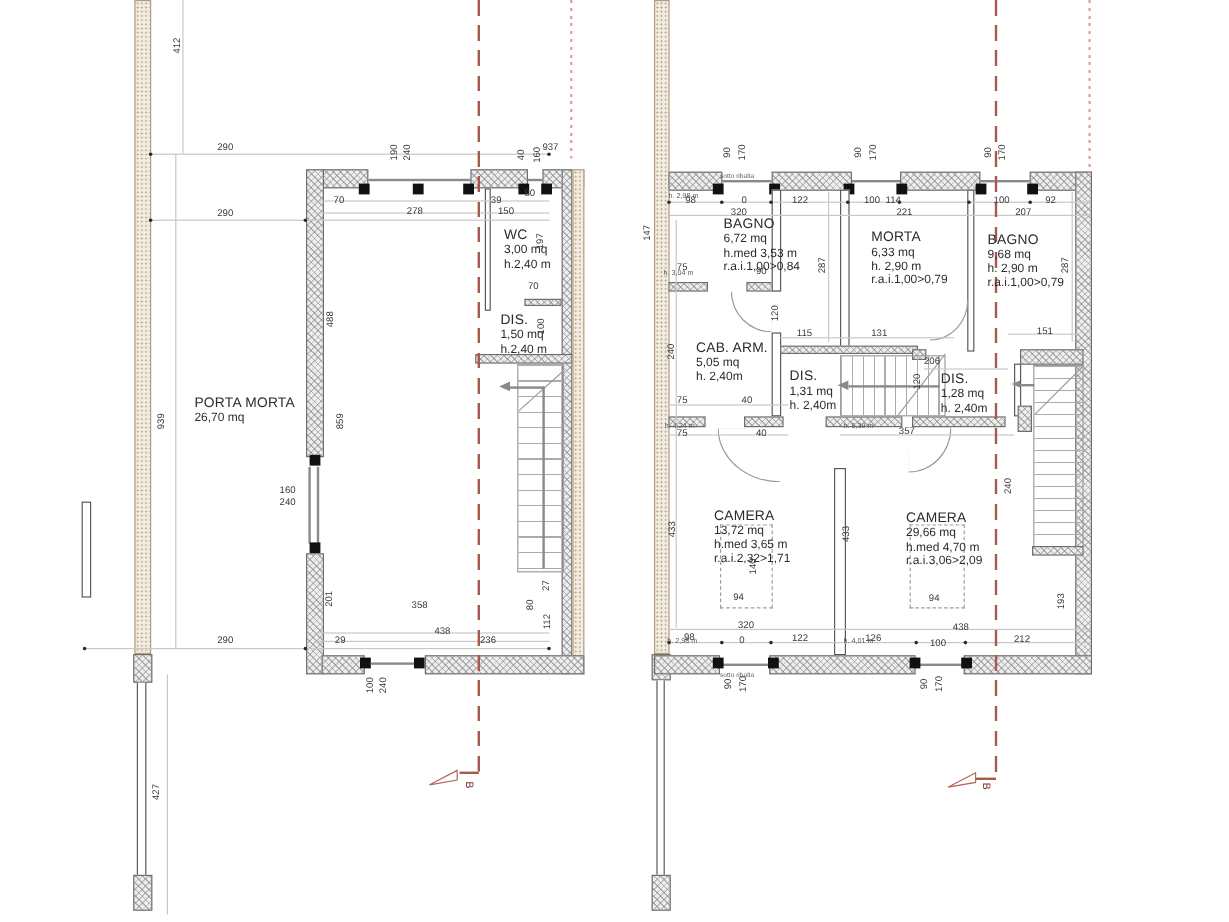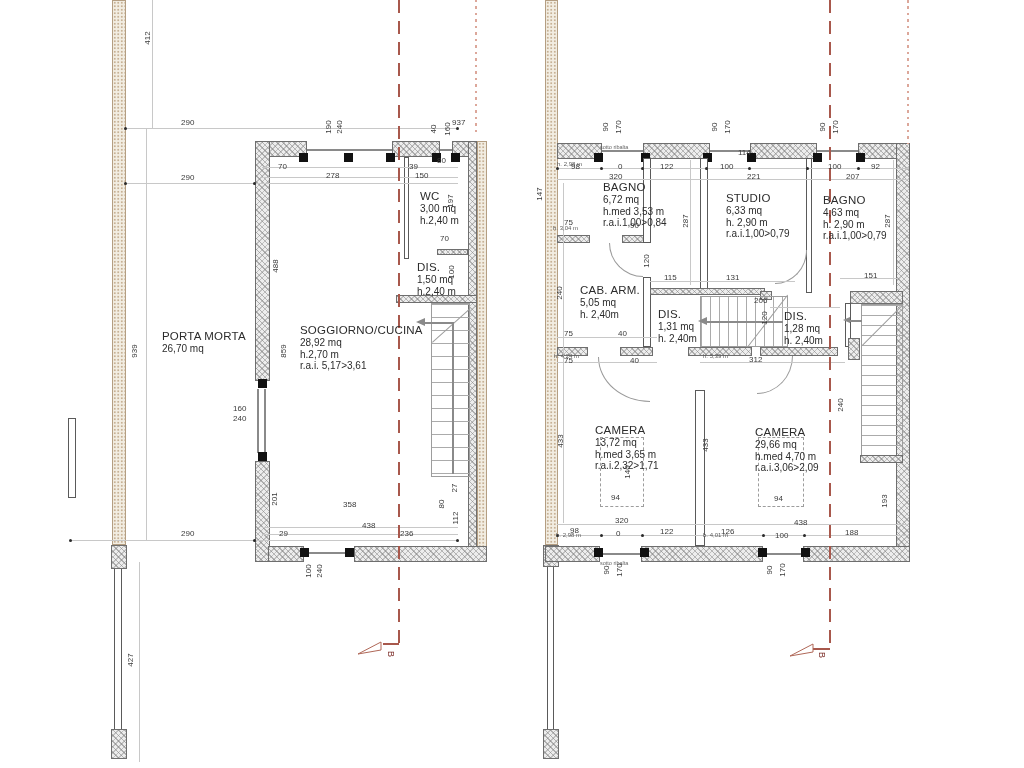--- a/index.html
+++ b/index.html
@@ -115,47 +115,41 @@
       <polygon points="25,2 2,14 25,10" fill="none" stroke="#b06858" stroke-width="1"></polygon>
     </svg>
     <span class="slet" style="left:388px;top:649px">B</span>
 
     <div class="dotline" style="left:475px;top:0;height:132px"></div>
 
     <div class="room" style="left:162px;top:330px">
       <div class="nm">PORTA MORTA</div>
       <div>26,70 mq</div>
     </div>
-    <div class="room" style="left:300px;top:324px">
-      <div class="nm">SOGGIORNO/CUCINA</div>
-      <div>28,92 mq</div>
-      <div>h.2,70 m</div>
-      <div>r.a.i. 5,17&gt;3,61</div>
-    </div>
     <div class="room" style="left:420px;top:190px">
       <div class="nm">WC</div>
       <div>3,00 mq</div>
       <div>h.2,40 m</div>
     </div>
     <div class="room" style="left:417px;top:261px">
       <div class="nm">DIS.</div>
       <div>1,50 mq</div>
       <div>h.2,40 m</div>
     </div>
 
     <span class="dim rot" style="left:141px;top:34px">412</span>
     <span class="dim" style="left:181px;top:119px">290</span>
     <span class="dim" style="left:181px;top:174px">290</span>
     <span class="dim rot" style="left:322px;top:123px">190</span>
     <span class="dim rot" style="left:333px;top:123px">240</span>
     <span class="dim rot" style="left:430px;top:125px">40</span>
     <span class="dim rot" style="left:441px;top:125px">160</span>
     <span class="dim" style="left:452px;top:119px">937</span>
     <span class="dim" style="left:278px;top:163px">70</span>
-    <span class="dim" style="left:326px;top:172px">278</span>
+    <span class="dim" style="left:339px;top:172px">278</span>
     <span class="dim" style="left:409px;top:163px">39</span>
     <span class="dim" style="left:437px;top:157px">80</span>
     <span class="dim" style="left:415px;top:172px">150</span>
     <span class="dim rot" style="left:444px;top:197px">197</span>
     <span class="dim" style="left:440px;top:235px">70</span>
     <span class="dim rot" style="left:445px;top:268px">100</span>
     <span class="dim rot" style="left:269px;top:262px">488</span>
     <span class="dim rot" style="left:128px;top:347px">939</span>
     <span class="dim rot" style="left:277px;top:347px">859</span>
     <span class="dim" style="left:233px;top:405px">160</span>
@@ -280,28 +274,28 @@
     <span class="ann" style="left:600px;top:145px">sotto ribalta</span>
     <span class="ann" style="left:600px;top:561px">sotto ribalta</span>
 
     <div class="room" style="left:603px;top:181px">
       <div class="nm">BAGNO</div>
       <div>6,72 mq</div>
       <div>h.med 3,53 m</div>
       <div>r.a.i.1,00&gt;0,84</div>
     </div>
     <div class="room" style="left:726px;top:192px">
-      <div class="nm">STUDIO</div>
+      <div class="nm">MORTA</div>
       <div>6,33 mq</div>
       <div>h. 2,90 m</div>
       <div>r.a.i.1,00&gt;0,79</div>
     </div>
     <div class="room" style="left:823px;top:194px">
       <div class="nm">BAGNO</div>
-      <div>4,63 mq</div>
+      <div>9,68 mq</div>
       <div>h. 2,90 m</div>
       <div>r.a.i.1,00&gt;0,79</div>
     </div>
     <div class="room" style="left:580px;top:284px">
       <div class="nm">CAB. ARM.</div>
       <div>5,05 mq</div>
       <div>h. 2,40m</div>
     </div>
     <div class="room" style="left:658px;top:308px">
       <div class="nm">DIS.</div>
@@ -331,60 +325,60 @@
     <span class="dim rot" style="left:711px;top:123px">90</span>
     <span class="dim rot" style="left:721px;top:123px">170</span>
     <span class="dim rot" style="left:819px;top:123px">90</span>
     <span class="dim rot" style="left:829px;top:123px">170</span>
     <span class="dim sm" style="left:557px;top:161px">h. 2,98 m</span>
     <span class="dim" style="left:571px;top:163px">98</span>
     <span class="dim" style="left:618px;top:163px">0</span>
     <span class="dim" style="left:660px;top:163px">122</span>
     <span class="dim" style="left:609px;top:173px">320</span>
     <span class="dim" style="left:720px;top:163px">100</span>
-    <span class="dim" style="left:738px;top:149px">114</span>
+    <span class="dim" style="left:738px;top:163px">114</span>
     <span class="dim" style="left:747px;top:173px">221</span>
     <span class="dim" style="left:828px;top:163px">100</span>
     <span class="dim" style="left:871px;top:163px">92</span>
     <span class="dim" style="left:846px;top:173px">207</span>
     <span class="dim rot" style="left:533px;top:190px">147</span>
     <span class="dim rot" style="left:679px;top:217px">287</span>
     <span class="dim rot" style="left:881px;top:217px">287</span>
     <span class="dim sm" style="left:553px;top:225px">h. 3,04 m</span>
     <span class="dim" style="left:564px;top:219px">75</span>
     <span class="dim" style="left:630px;top:222px">90</span>
     <span class="dim rot" style="left:640px;top:257px">120</span>
     <span class="dim rot" style="left:553px;top:289px">240</span>
     <span class="dim" style="left:664px;top:274px">115</span>
     <span class="dim" style="left:726px;top:274px">131</span>
     <span class="dim" style="left:564px;top:330px">75</span>
     <span class="dim" style="left:618px;top:330px">40</span>
     <span class="dim sm" style="left:554px;top:353px">h. 4,24 m</span>
     <span class="dim" style="left:564px;top:357px">75</span>
     <span class="dim" style="left:630px;top:357px">40</span>
     <span class="dim sm" style="left:703px;top:353px">h. 5,39 m</span>
-    <span class="dim" style="left:749px;top:356px">312</span>
-    <span class="dim" style="left:754px;top:297px">206</span>
+    <span class="dim" style="left:749px;top:356px">357</span>
+    <span class="dim" style="left:770px;top:297px">206</span>
     <span class="dim" style="left:864px;top:272px">151</span>
     <span class="dim rot" style="left:758px;top:314px">120</span>
     <span class="dim rot" style="left:554px;top:437px">433</span>
     <span class="dim rot" style="left:699px;top:441px">433</span>
     <span class="dim rot" style="left:621px;top:468px">140</span>
     <span class="dim" style="left:611px;top:494px">94</span>
     <span class="dim" style="left:774px;top:495px">94</span>
     <span class="dim rot" style="left:834px;top:401px">240</span>
     <span class="dim rot" style="left:878px;top:497px">193</span>
     <span class="dim" style="left:615px;top:517px">320</span>
     <span class="dim sm" style="left:556px;top:532px">h. 2,98 m</span>
     <span class="dim" style="left:570px;top:527px">98</span>
     <span class="dim" style="left:616px;top:530px">0</span>
     <span class="dim" style="left:660px;top:528px">122</span>
     <span class="dim sm" style="left:703px;top:532px">h. 4,01 m</span>
     <span class="dim" style="left:721px;top:528px">126</span>
     <span class="dim" style="left:775px;top:532px">100</span>
     <span class="dim" style="left:794px;top:519px">438</span>
-    <span class="dim" style="left:845px;top:529px">188</span>
+    <span class="dim" style="left:845px;top:529px">212</span>
     <span class="dim rot" style="left:603px;top:566px">90</span>
     <span class="dim rot" style="left:613px;top:566px">170</span>
     <span class="dim rot" style="left:766px;top:566px">90</span>
     <span class="dim rot" style="left:776px;top:566px">170</span>
   </div>
 </div>
 
 </body></html>

